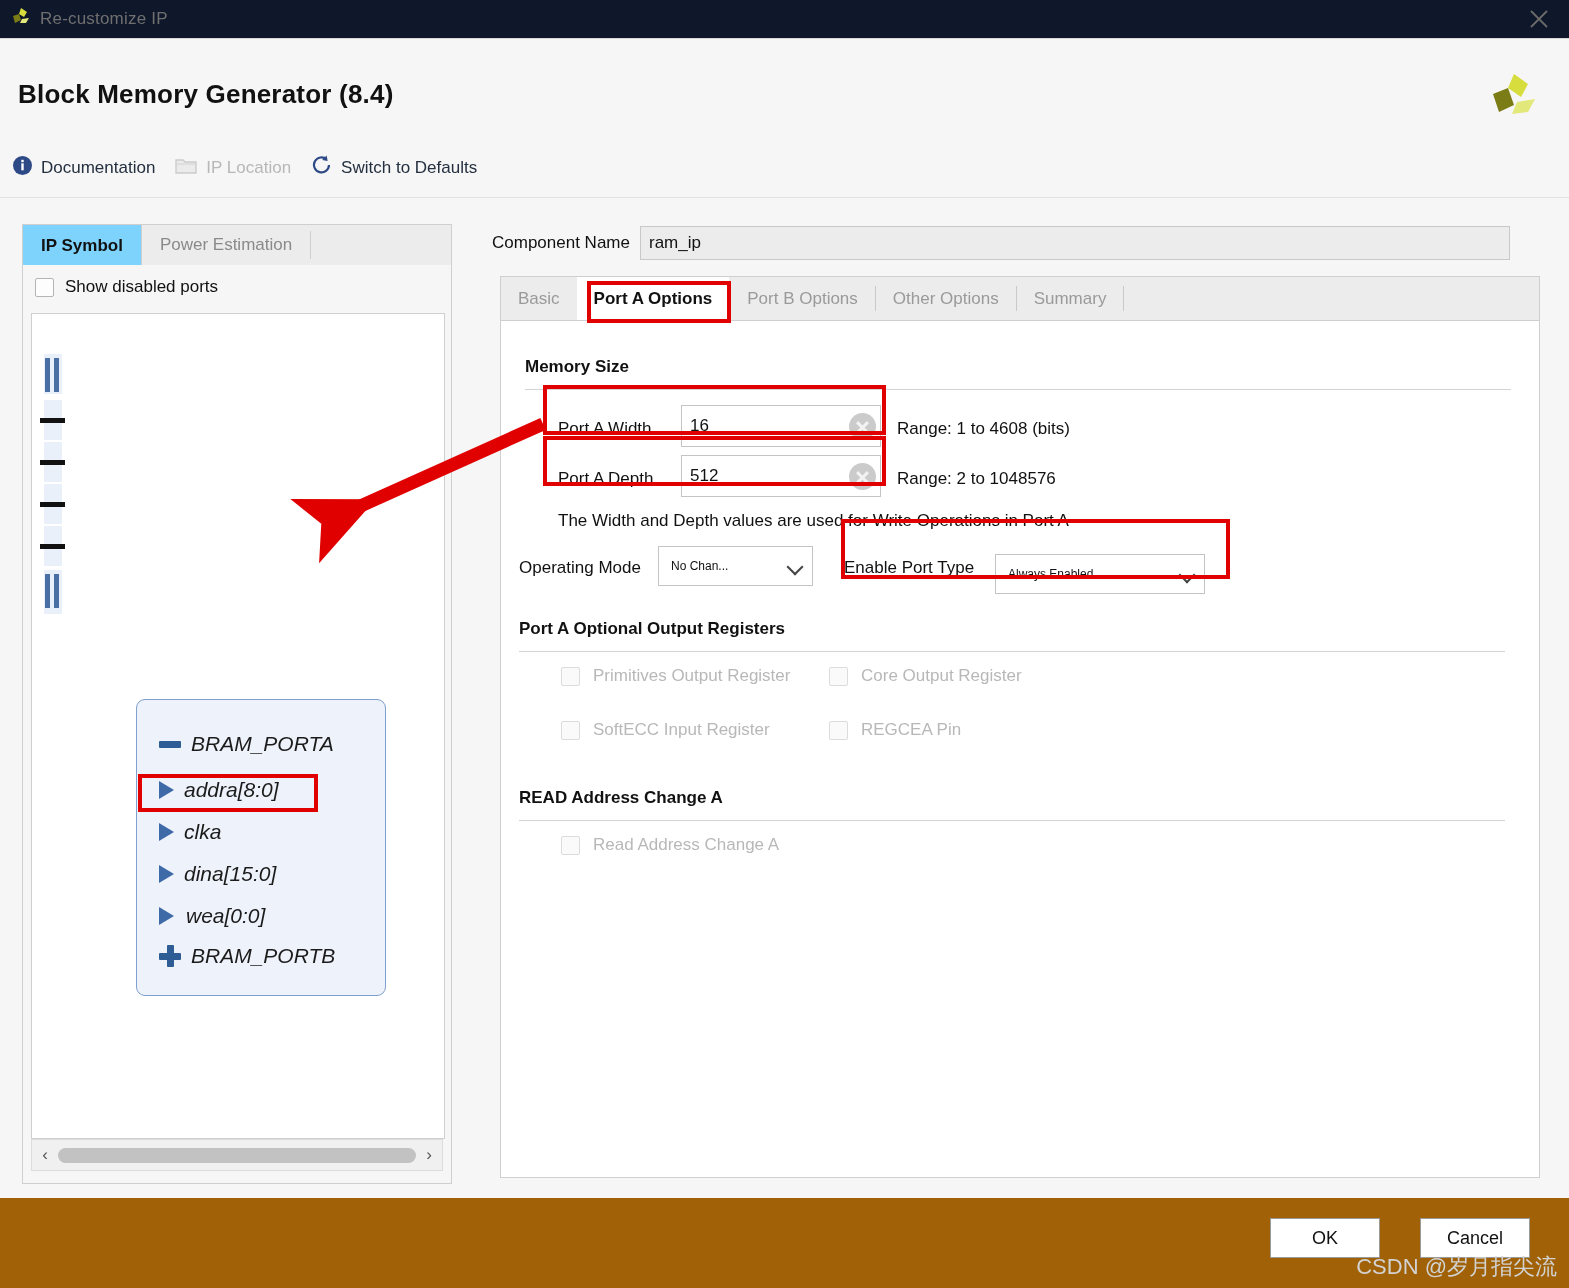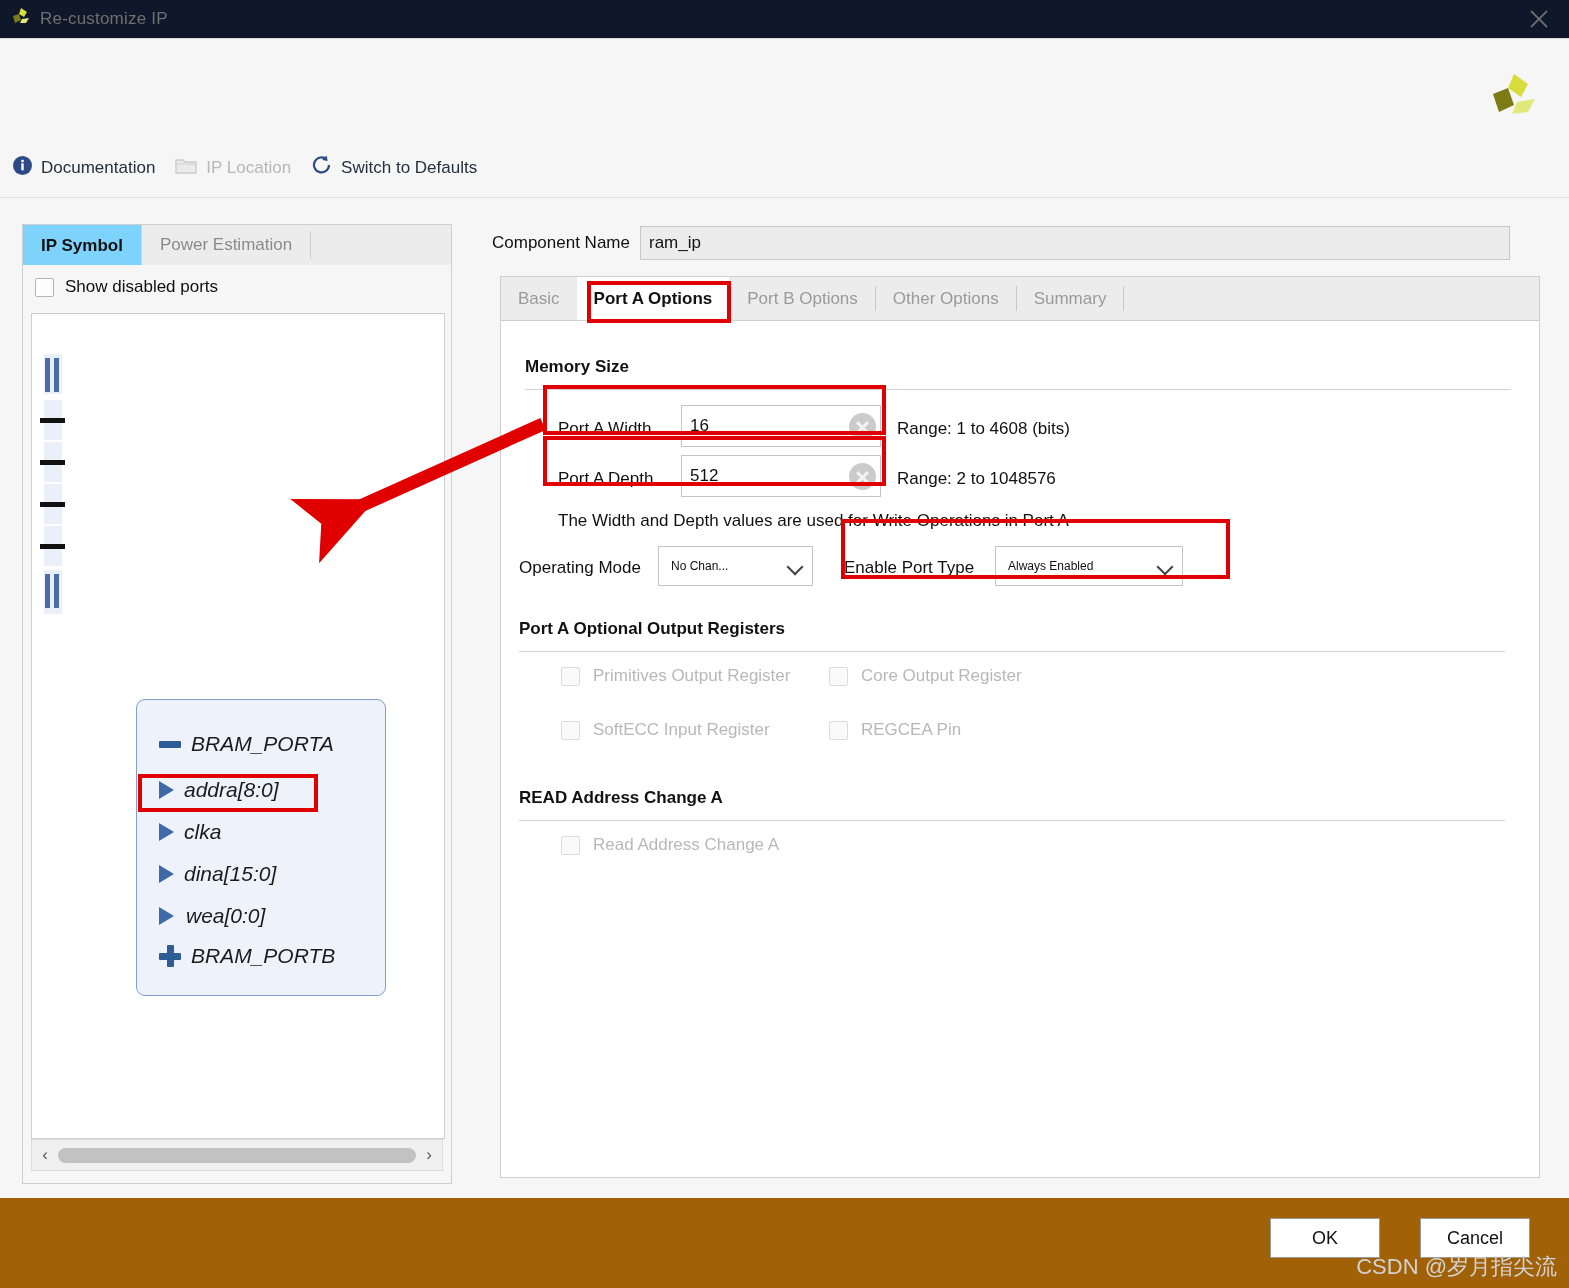--- a/index.html
+++ b/index.html
@@ -232,20 +232,21 @@
   <span class="wt">Re-customize IP</span>
   <div id="closebtn">
     <svg width="26" height="26" viewBox="0 0 26 26">
       <line x1="5" y1="5" x2="21" y2="21" stroke="#6b6b6b" stroke-width="1.8"></line>
       <line x1="21" y1="5" x2="5" y2="21" stroke="#6b6b6b" stroke-width="1.8"></line>
     </svg>
   </div>
 </div>
 
 <div id="header">
+  <div id="ip-title">Block Memory Generator (8.4)</div>
 
   <div id="xlogo-big">
     <svg width="54" height="50" viewBox="0 0 54 50">
       <polygon points="27,2 41,12 34,25 21,16" fill="#d7dd3c"></polygon>
       <polygon points="6,22 21,16 27,33 12,40" fill="#7c7c16"></polygon>
       <polygon points="30,30 48,27 41,40 25,42" fill="#e3e87a"></polygon>
     </svg>
   </div>
 
   <div id="actionbar">
@@ -412,21 +413,21 @@
 
       <div class="notetext" style="left:57px; top:190px;">The Width and Depth values are used for Write Operations in Port A</div>
 
       <div class="field-label" style="left:18px; top:237px;">Operating Mode</div>
       <div class="combo" style="left:157px; top:225px; width:155px;">
         <span>No Chan...</span>
         <span class="chev"></span>
       </div>
 
       <div class="field-label" style="left:343px; top:237px;">Enable Port Type</div>
-      <div class="combo" style="left:494px; top:225px; width:188px;">
+      <div class="combo" style="left:494px; top:233px; width:210px;">
         <span>Always Enabled</span>
         <span class="chev"></span>
       </div>
 
       <div class="sect-title" style="left:18px; top:298px;">Port A Optional Output Registers</div>
       <div class="sect-rule" style="left:18px; top:330px; width:986px;"></div>
 
       <div class="cbrow" style="left:60px; top:345px;">
         <span class="cbx dim"></span>
         <span class="lbl">Primitives Output Register</span>

